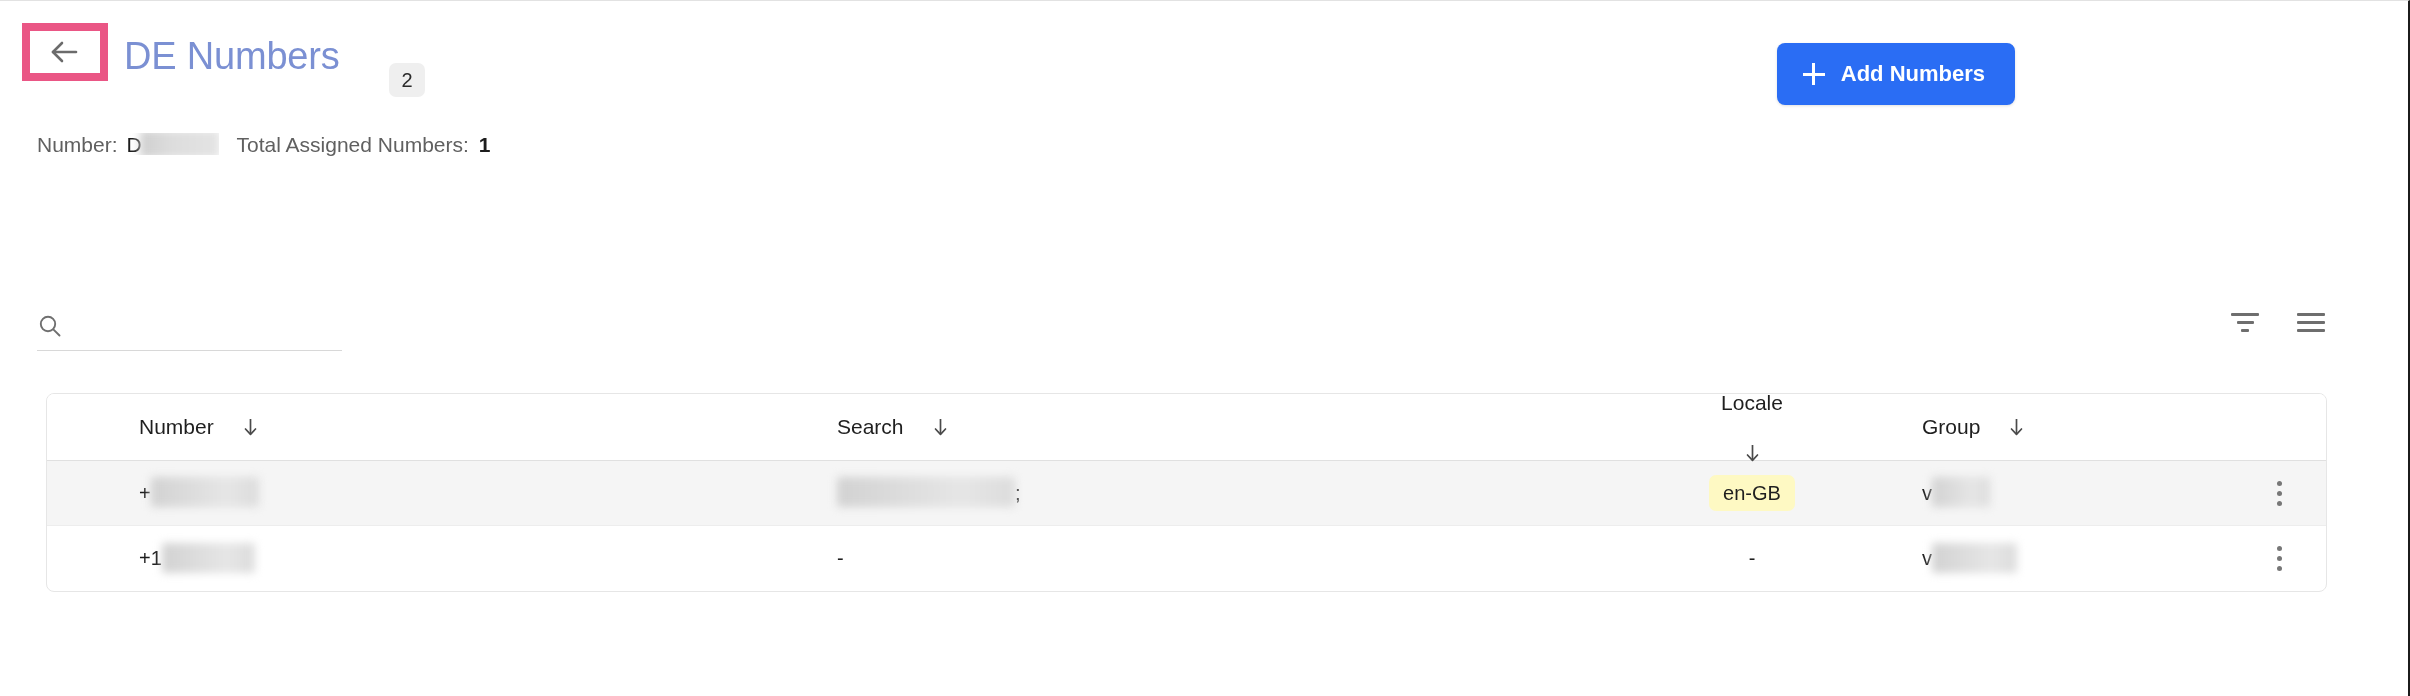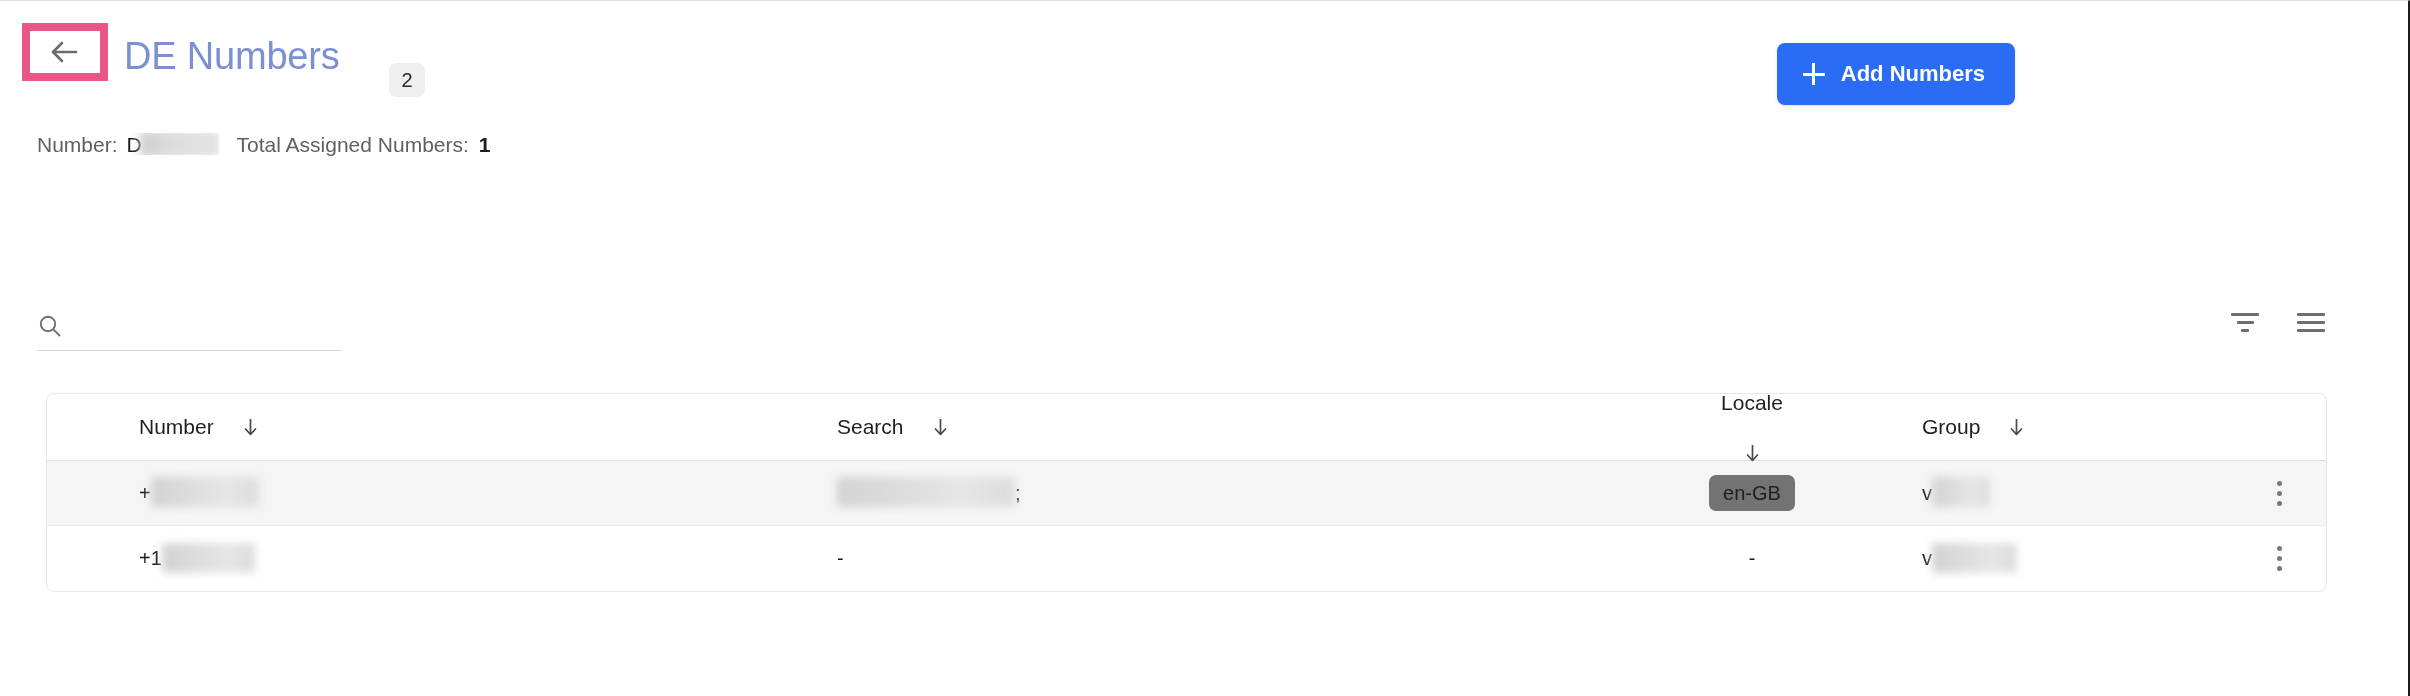--- a/index.html
+++ b/index.html
@@ -272,21 +272,21 @@
   }
 
   .num-prefix { color: #1b1b1b; font-size: 20px; }
 
   .chip-locale {
     display: inline-flex;
     align-items: center;
     justify-content: center;
     height: 36px;
     padding: 0 14px;
-    background: #737373;
+    background: #fef9c3;
     border-radius: 7px;
     font-size: 20px;
     color: #1f1f1f;
   }
 
   .dash { color: #1f1f1f; font-size: 20px; }
 
   .kebab {
     background: transparent;
     border: none;

